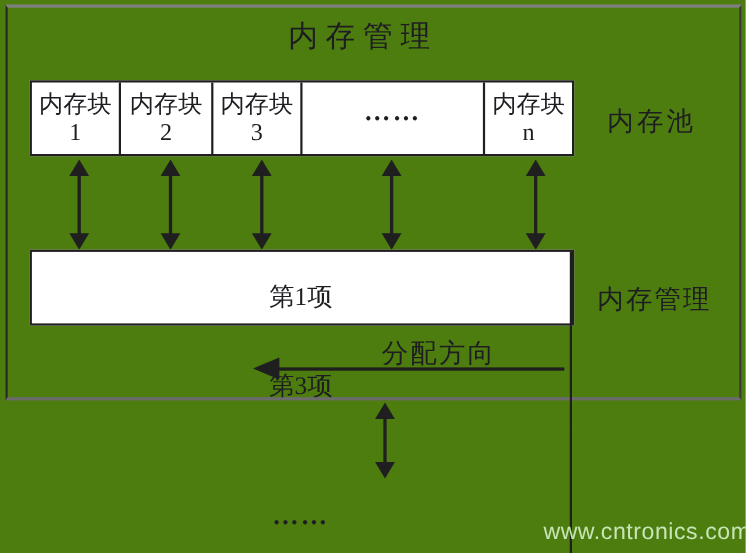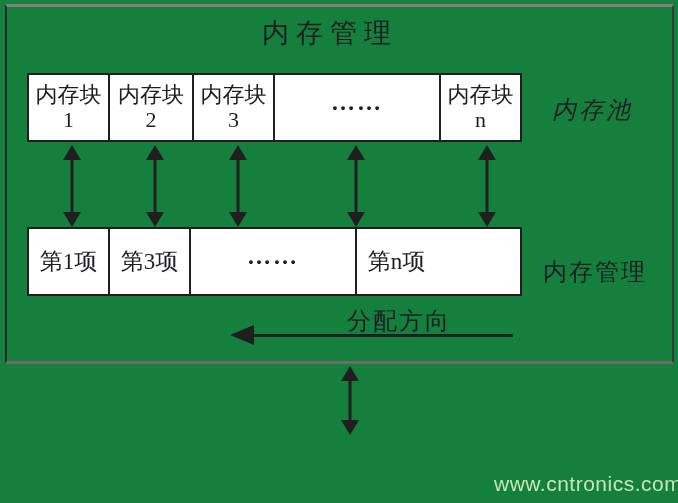--- a/index.html
+++ b/index.html
@@ -1,39 +1,39 @@
 <!DOCTYPE html>
 <html style="--line: #1f1f1f; --text: #1d1d22;"><head>
 <meta charset="utf-8">
 <style>
   html,body{margin:0;padding:0;background:#ffffff;}
-  #page{position:relative;width:678px;height:503px;background:#15803d;overflow:hidden;
+  #page{position:relative;width:678px;height:503px;background:#4d7c0f;overflow:hidden;
         font-family:"Liberation Serif","DejaVu Serif",serif;color:var(--text,#1d1d22);}
 
   
   .outer{position:absolute;left:5px;top:4px;width:669px;height:360px;box-sizing:border-box;
          border-style:solid;border-width:3px 2px 3px 2px;
          border-color:#7f7f7f #3a3a3a #6c6c6c #2a2a2a;background:transparent;}
 
   .title{position:absolute;left:262px;top:15px;font-size:27px;letter-spacing:7px;white-space:nowrap;}
 
   
   .row{position:absolute;left:27px;width:495px;height:69px;display:flex;box-sizing:border-box;
        border:2px solid var(--line,#1f1f1f);background:#ffffff;}
   .row.pool{top:73px;}
-  .row.table{top:227px;}
+  .row.table{top:227px;flex-direction:column;}
   .cell{display:flex;flex-direction:column;align-items:center;justify-content:center;text-align:center;
         box-sizing:border-box;border-right:2px solid var(--line,#1f1f1f);font-size:22px;line-height:1.12;}
   .cell:last-child{border-right:none;}
   .c0{flex:0 0 81px;} .c1{flex:0 0 84px;} .c2{flex:0 0 81px;} .c3{flex:0 0 166px;} .c4{flex:0 0 79px;}
   .table .cell{font-size:23px;}
   .dots{font-weight:bold;letter-spacing:2px;font-size:24px;transform:translateY(-5px);}
 
   .side-label{position:absolute;font-size:24px;letter-spacing:3px;white-space:nowrap;}
-  .pool-label{left:552px;top:94px;font-style:italic;}
+  .pool-label{left:552px;top:94px;}
   .table-label{left:543px;top:256px;letter-spacing:2px;}
 
   
   .varrow{position:absolute;width:20px;}
   .varrow .shaft{position:absolute;left:50%;top:13px;bottom:13px;width:3px;transform:translateX(-50%);
                  background:var(--line,#141414);}
   .varrow::before{content:"";position:absolute;left:50%;top:0;transform:translateX(-50%);
                   border-left:9px solid transparent;border-right:9px solid transparent;
                   border-bottom:15px solid var(--line,#141414);}
   .varrow::after{content:"";position:absolute;left:50%;bottom:0;transform:translateX(-50%);

